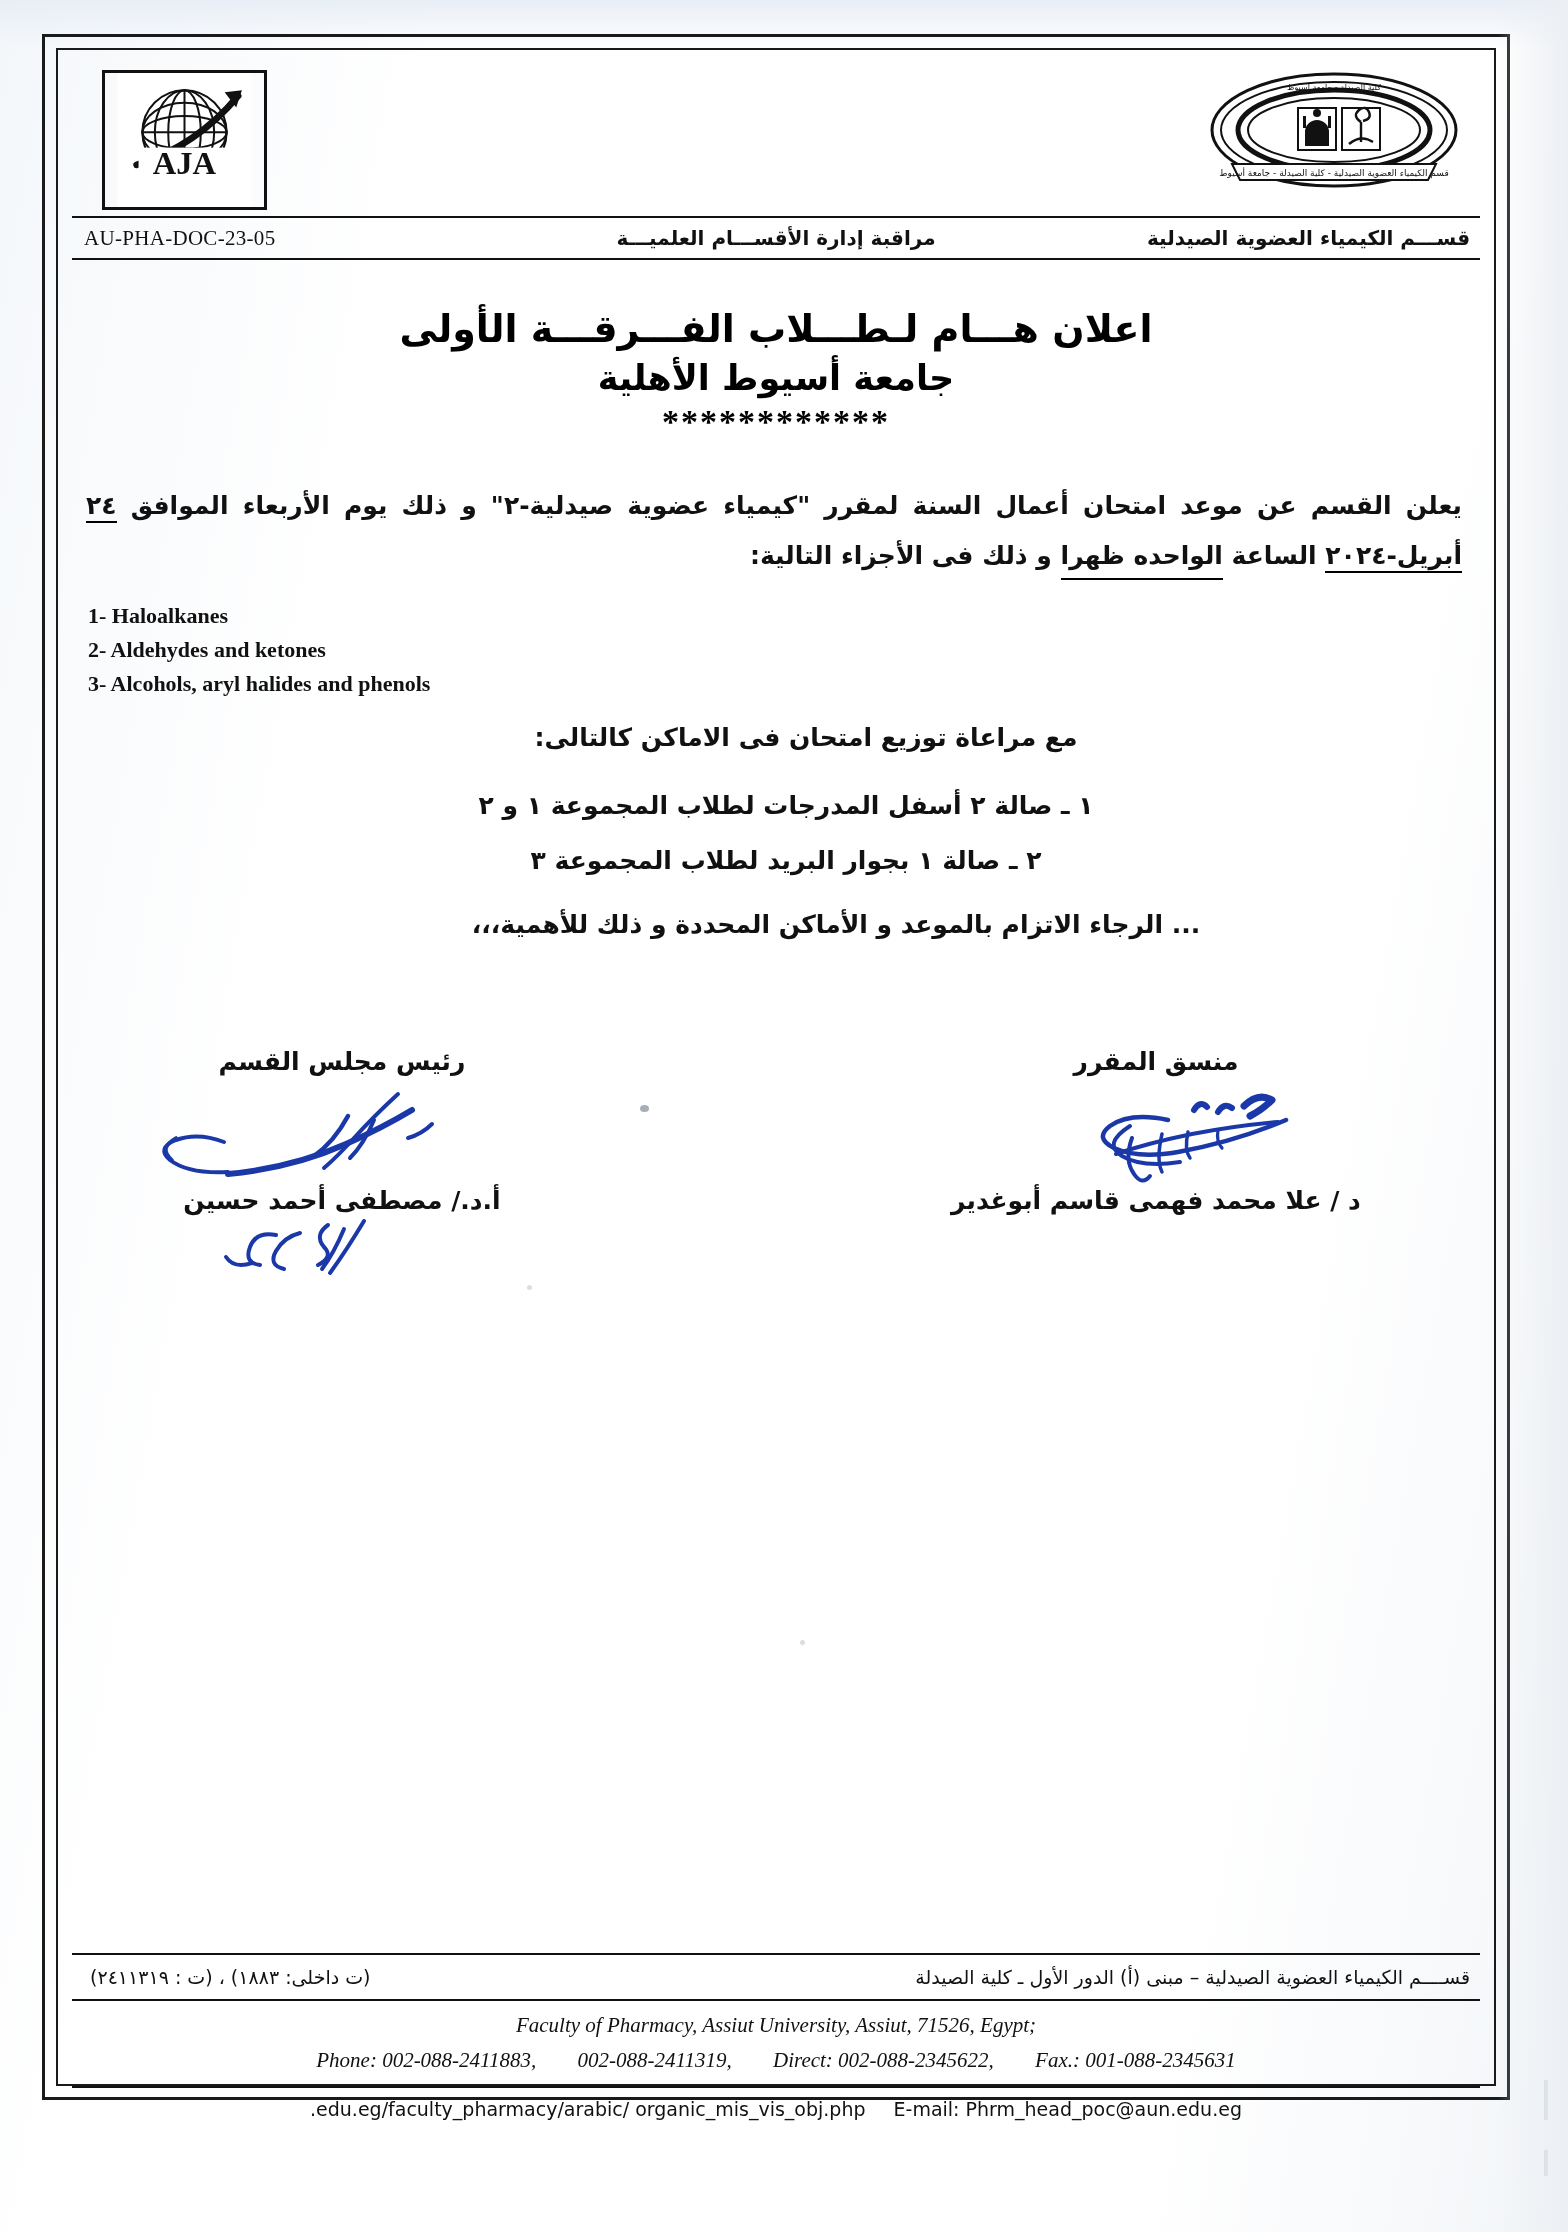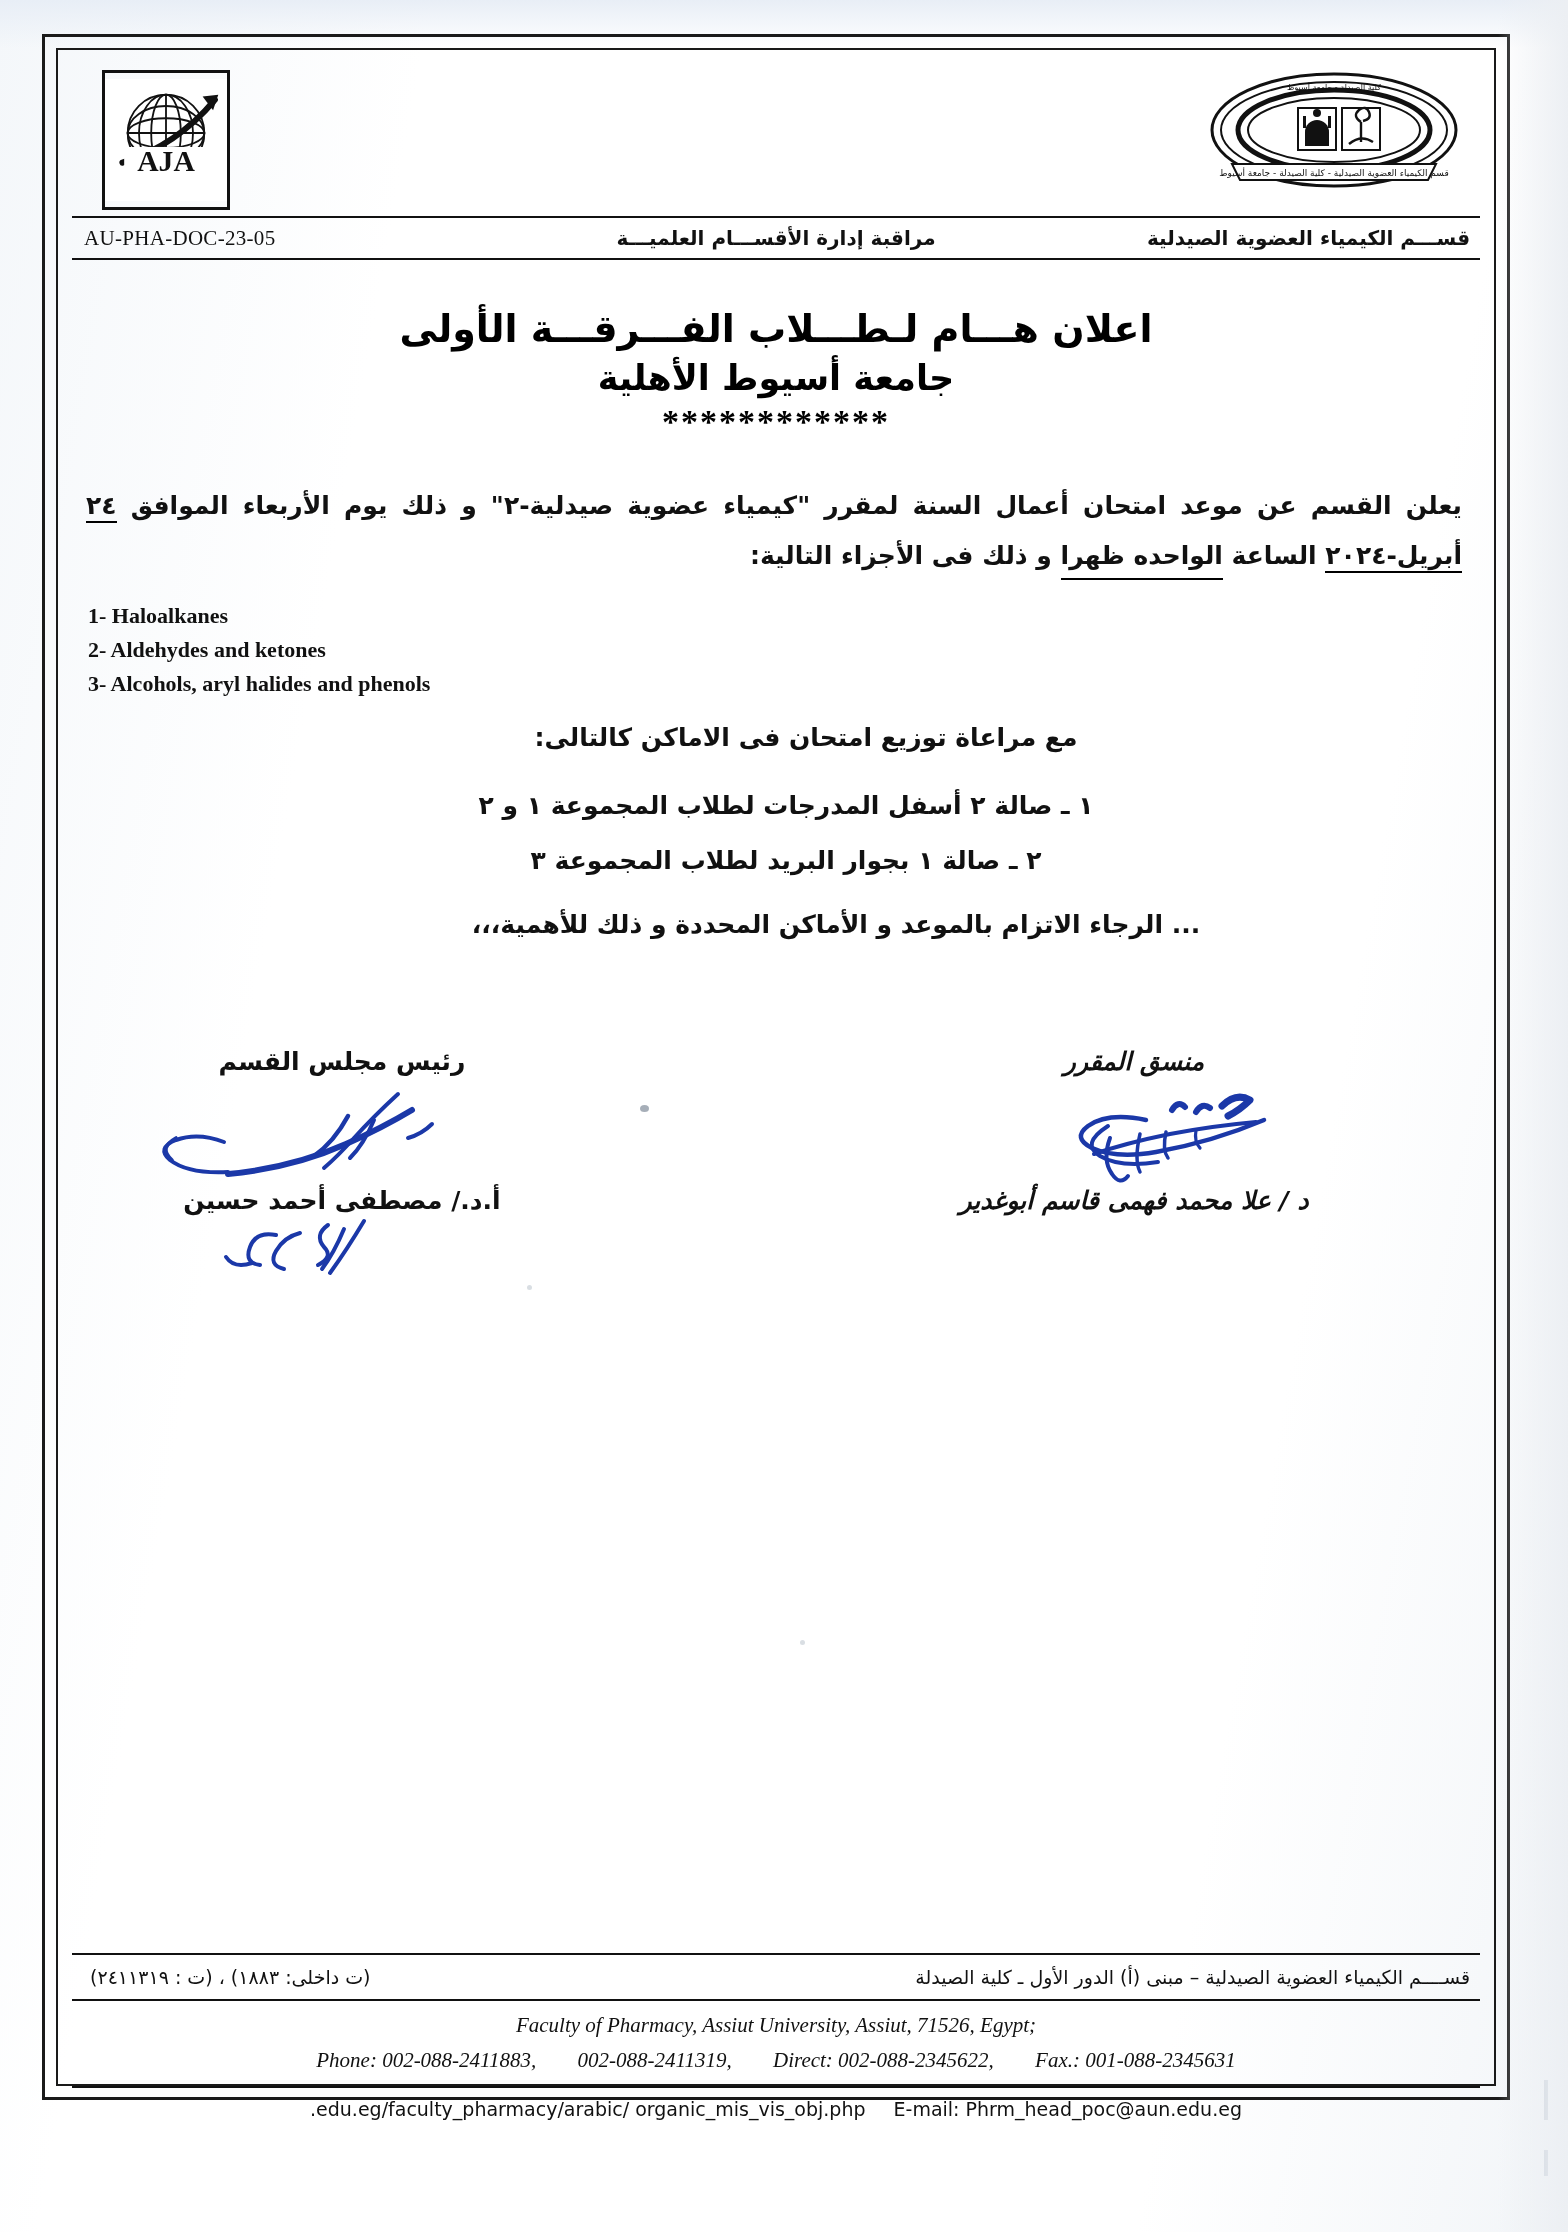--- a/index.html
+++ b/index.html
@@ -60,21 +60,21 @@
   }
 
   
   .logo-row {
     position: relative;
     height: 152px;
   }
   .aja-logo {
     position: absolute;
     left: 30px; top: 8px;
-    width: 128px; height: 140px;
+    width: 165px; height: 140px;
     border: 3px solid #111;
     box-sizing: border-box;
   }
   .aja-logo svg { display: block; width: 100%; height: 100%; }
 
   .faculty-seal {
     position: absolute;
     right: 18px; top: 6px;
     width: 256px; height: 128px;
   }
@@ -218,21 +218,21 @@
     height: 250px;
     direction: rtl;
   }
   .sign-col {
     position: absolute;
     top: 0;
     width: 460px;
     text-align: center;
     direction: rtl;
   }
-  .sign-col.right { right: 116px; font-style: italic; }   
+  .sign-col.right { right: 94px; }   
   .sign-col.left  { left: 40px; }     
 
   .sign-role {
     font-family: "DejaVu Sans", sans-serif;
     font-weight: 700;
     font-size: 25px;
   }
   .sign-ink {
     height: 108px;
     position: relative;

